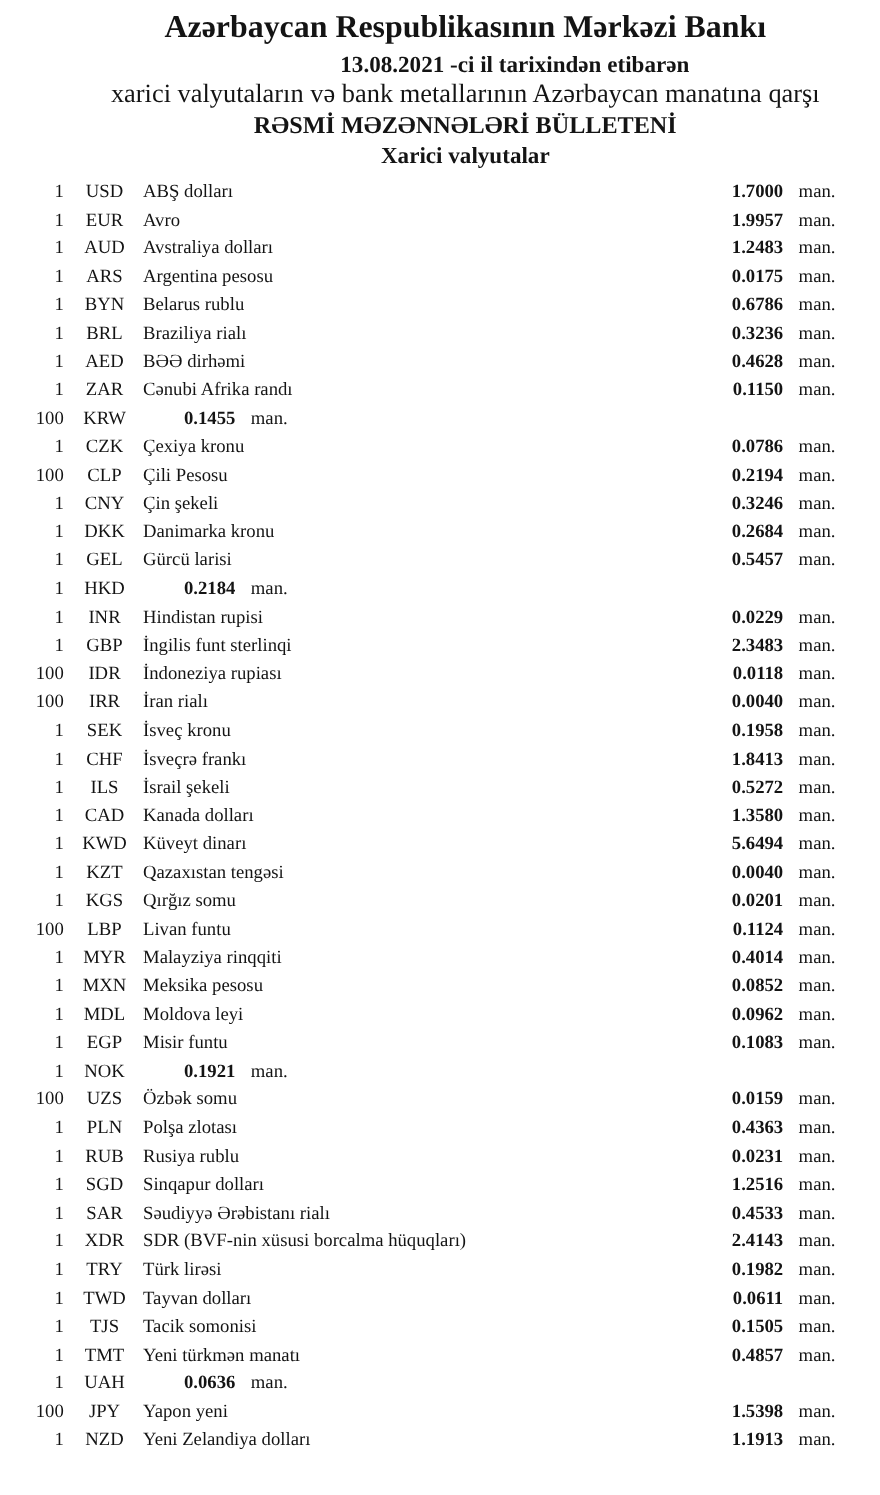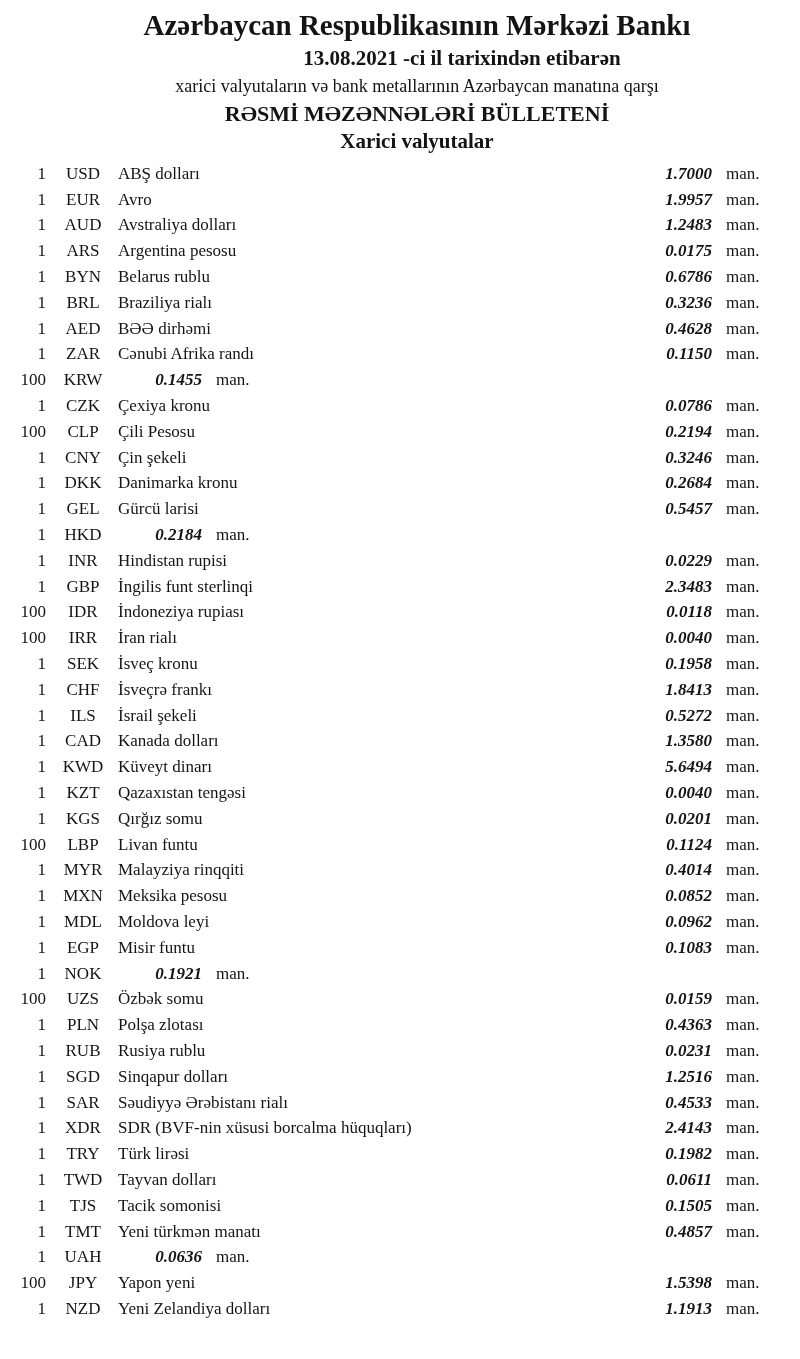--- a/index.html
+++ b/index.html
@@ -5,42 +5,42 @@
   * { margin: 0; padding: 0; box-sizing: border-box; }
   html, body { background: #ffffff; }
   body {
     width: 800px;
     height: 1359px;
     overflow: hidden;
     font-family: "Liberation Serif", "DejaVu Serif", serif;
     color: #141414;
     position: relative;
   }
-  .page { width: 800px; height: 1359px; overflow: hidden; }
+  .page { width: 800px; height: 1359px; overflow: hidden; padding-left: 12px; }
 
   
   .header { padding-top: 7px; }
   .h-title {
     font-size: 29px;
     font-weight: bold;
     line-height: 37px;
     margin-left: 34px;
     text-align: center;
     white-space: nowrap;
   }
   .h-date {
     font-size: 21px;
     font-weight: bold;
     line-height: 28px;
     margin-left: 124px;
     text-align: center;
     white-space: nowrap;
   }
   .h-sub {
-    font-size: 18px;
+    font-size: 24px;
     font-weight: normal;
     line-height: 28px;
     margin-left: 34px;
     text-align: center;
     white-space: nowrap;
   }
   .h-bulletin {
     font-size: 22px;
     font-weight: bold;
     line-height: 28px;
@@ -63,21 +63,21 @@
     display: flex;
     align-items: center;
     height: 25.8px;
     font-size: 17px;
     padding-right: 32px;
     white-space: nowrap;
   }
   .col-qty  { width: 46px; text-align: right; flex: 0 0 auto; }
   .col-code { width: 58px; margin-left: 8px; text-align: center; flex: 0 0 auto; }
   .col-name { flex: 1 1 auto; margin-left: 6px; overflow: hidden; }
-  .col-rate { width: 90px; text-align: right; font-weight: bold; font-style: italic; flex: 0 0 auto; }
+  .col-rate { width: 90px; text-align: right; font-weight: bold; flex: 0 0 auto; }
   .col-unit { width: 42px; margin-left: 14px; flex: 0 0 auto; }
 </style>
 </head>
 <body>
 
 <div class="page">
 
   <div class="header">
     <div class="h-title">Azərbaycan Respublikasının Mərkəzi Bankı</div>
     <div class="h-date">13.08.2021 -ci il tarixindən etibarən</div>

